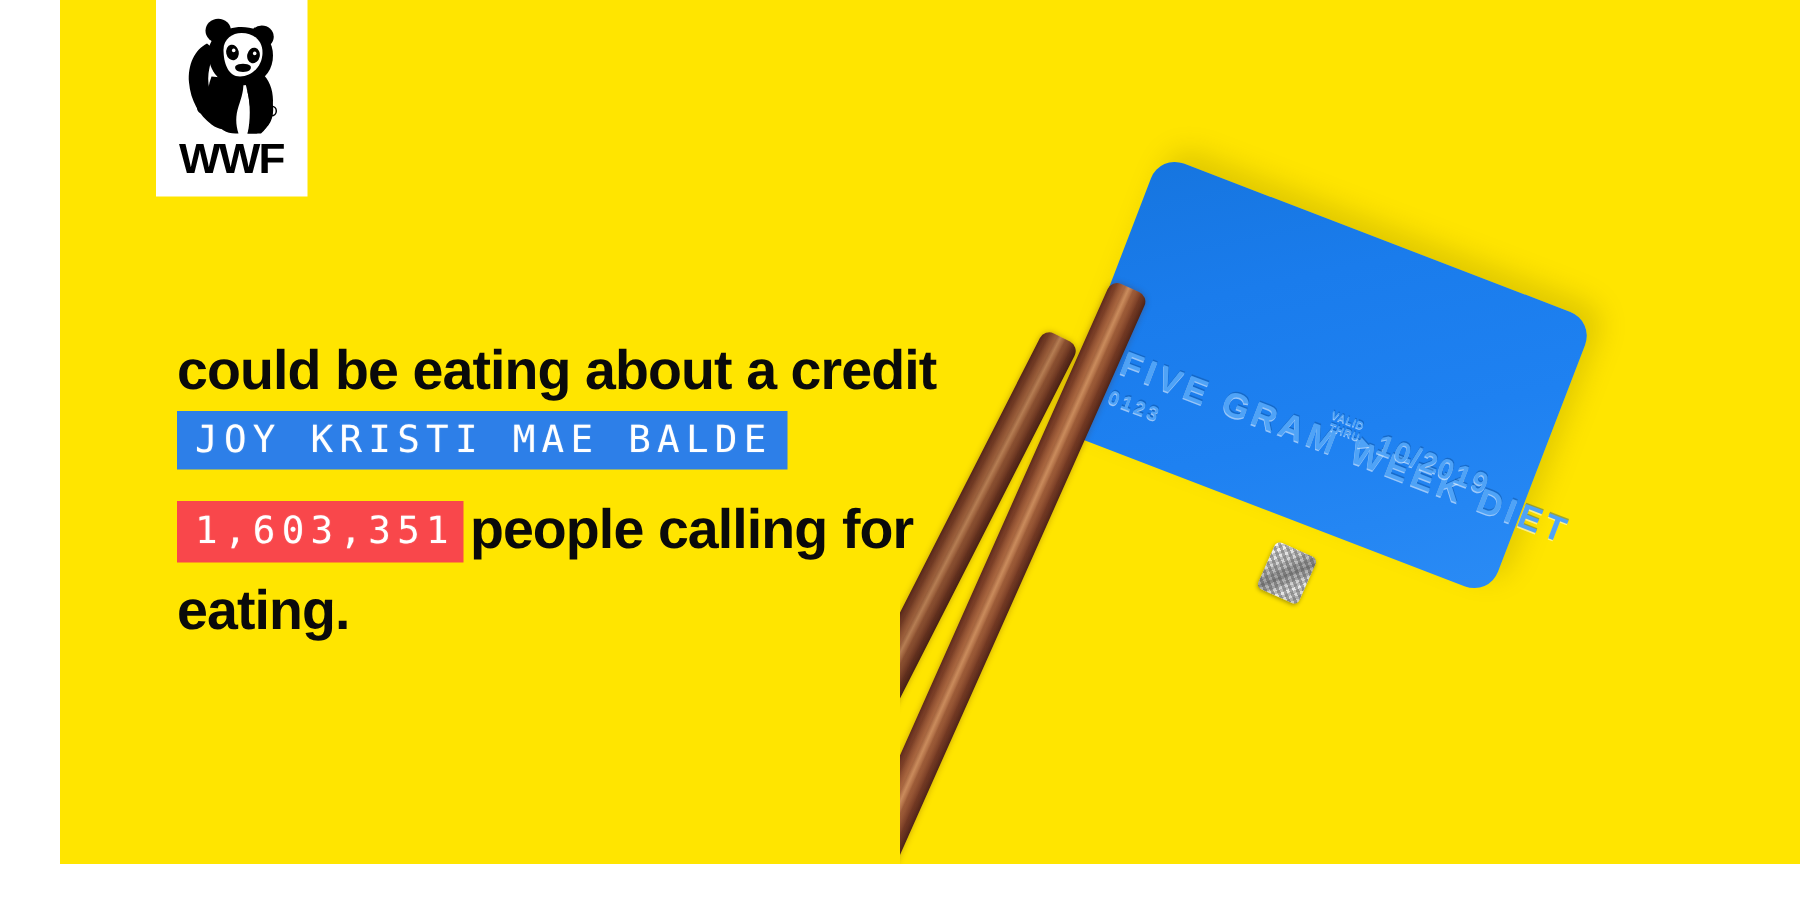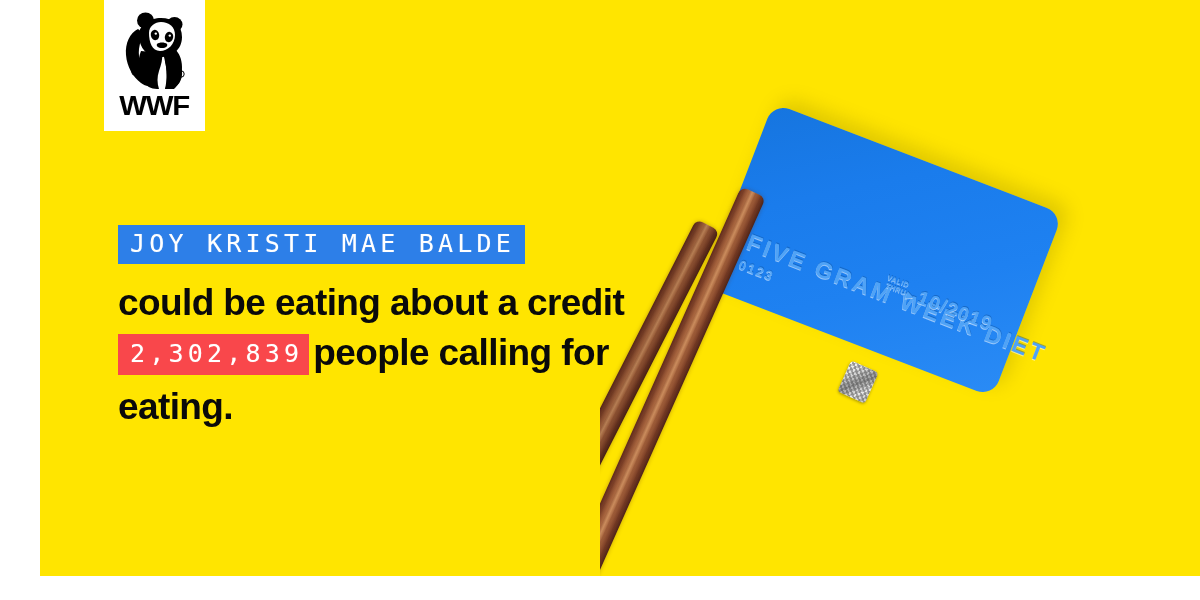--- a/index.html
+++ b/index.html
@@ -298,29 +298,29 @@
       <g fill="none" stroke="#000000" stroke-width="1">
         <circle cx="16" cy="61" r="3.2"></circle>
         <circle cx="62" cy="63" r="3.2"></circle>
       </g>
     </svg>
     <div id="logo-wordmark">WWF</div>
   </div>
 
   <div id="copy">
 
+    <div class="line body-line">could be eating about a credit</div>
+
     <div class="line name-line">
       <span class="hl-name">JOY KRISTI MAE BALDE</span>
     </div>
 
-    <div class="line body-line">could be eating about a credit</div>
-
 
     <div class="line body-line count-line">
-      <span class="hl-count">2,302,839</span><span class="count-tail">people calling for</span>
+      <span class="hl-count">1,603,351</span><span class="count-tail">people calling for</span>
     </div>
 
     <div class="line body-line">eating.</div>
   </div>
 
   <div id="photo">
 
     <div id="card">
       <div id="card-face">
         <div class="emboss" id="card-name">FIVE GRAM WEEK DIET</div>

